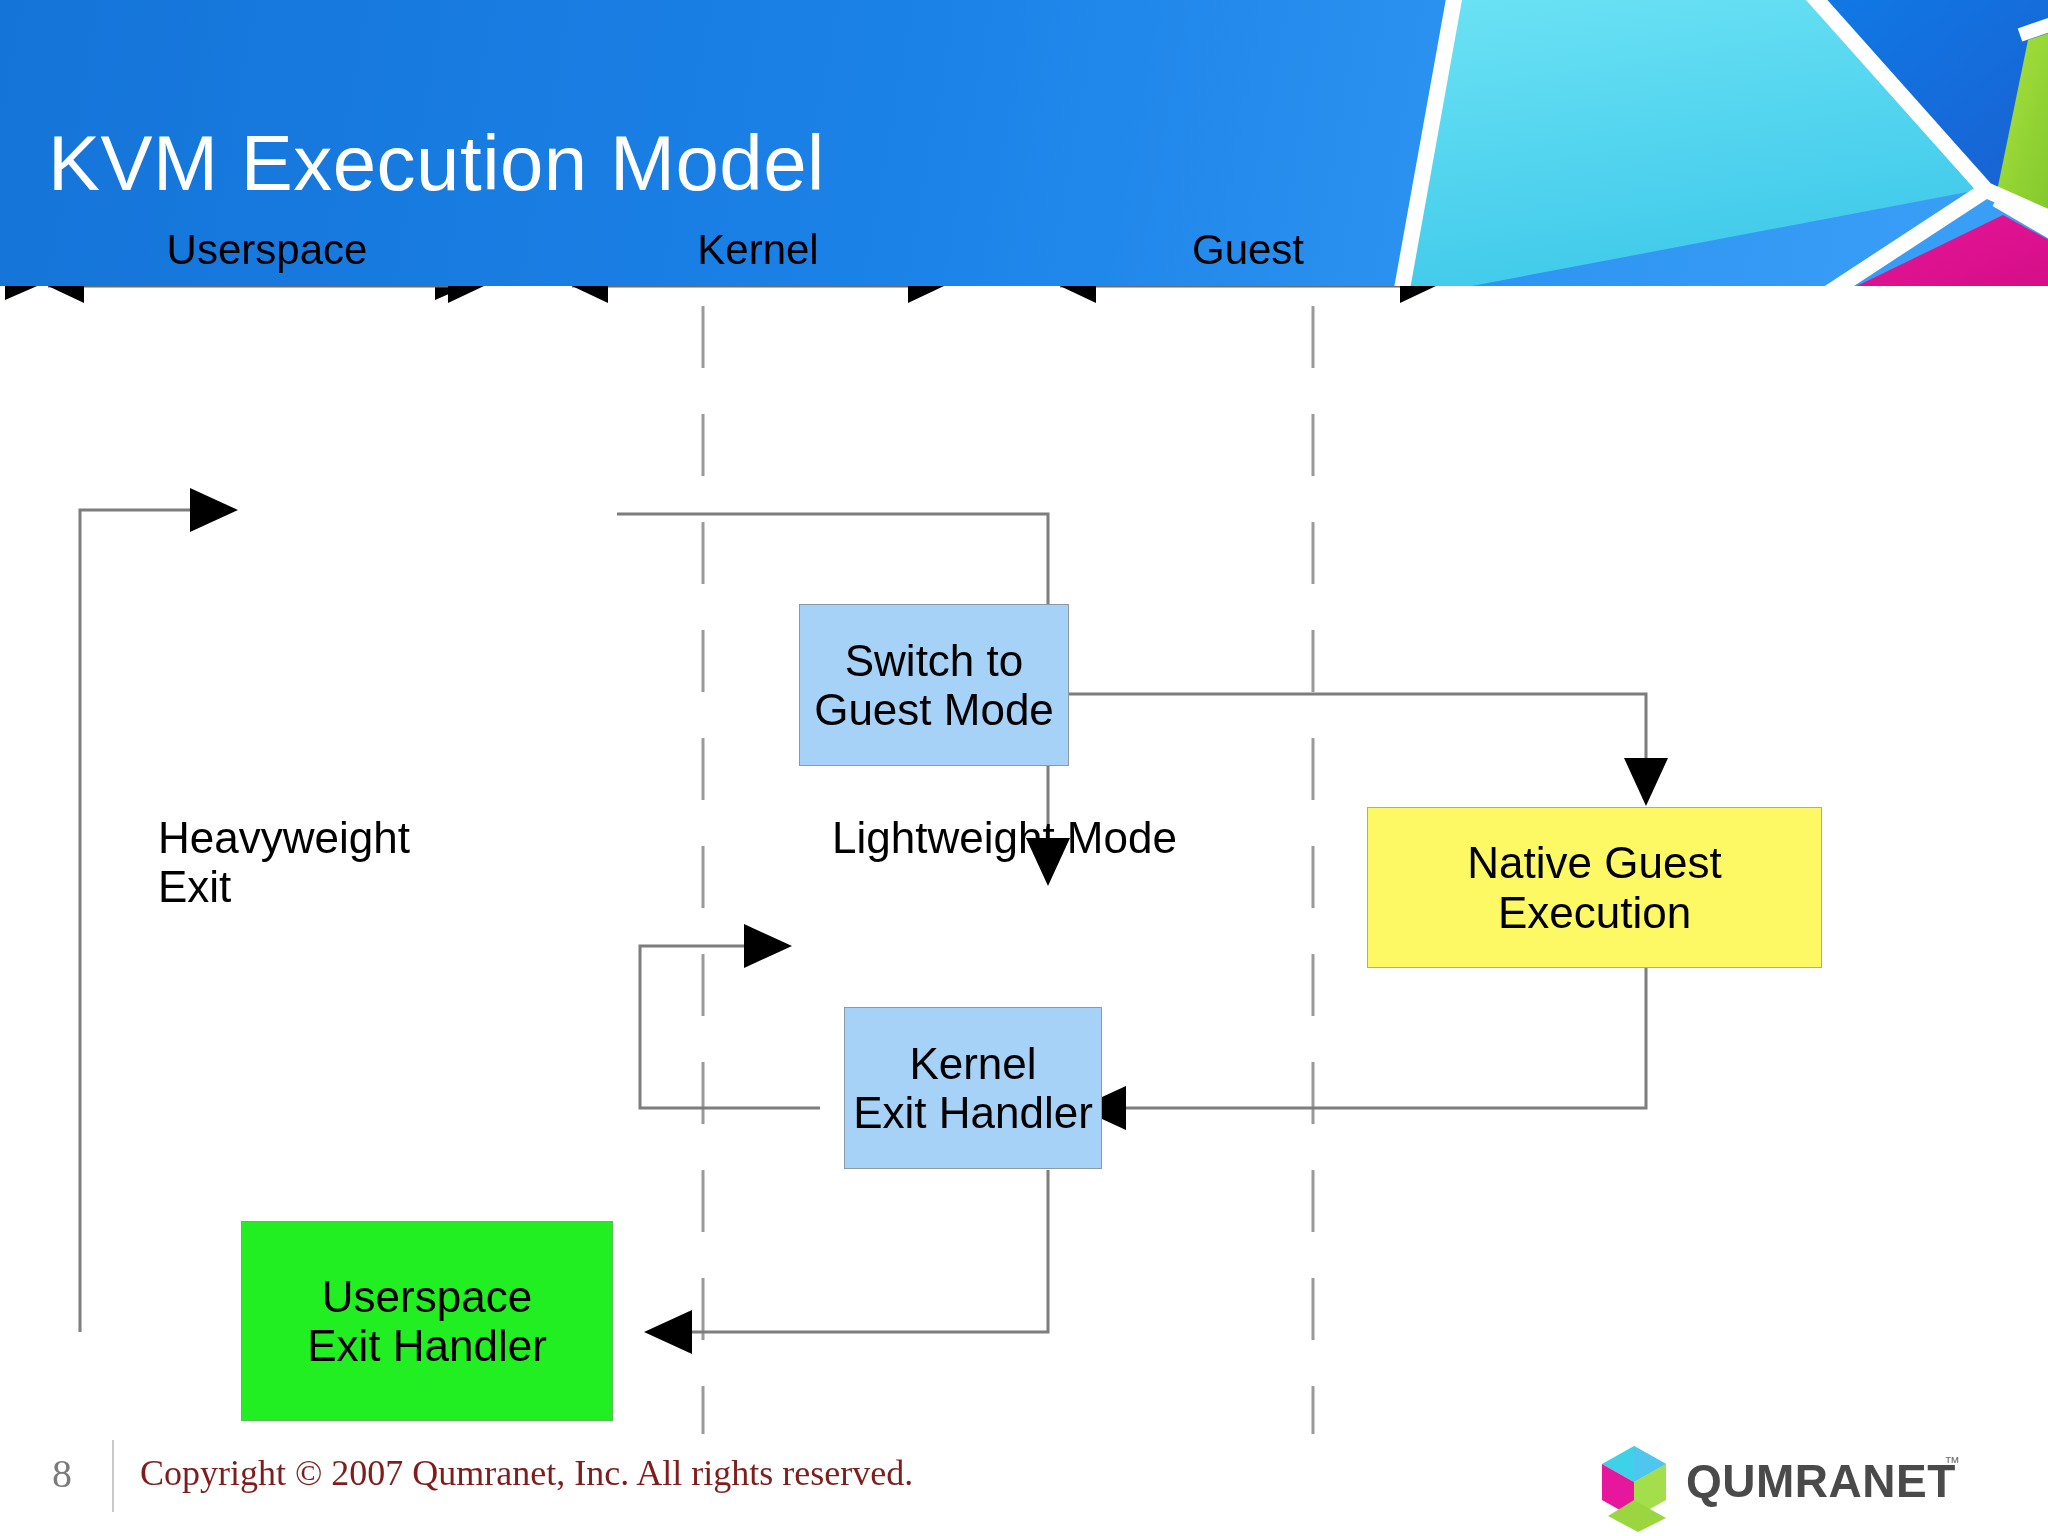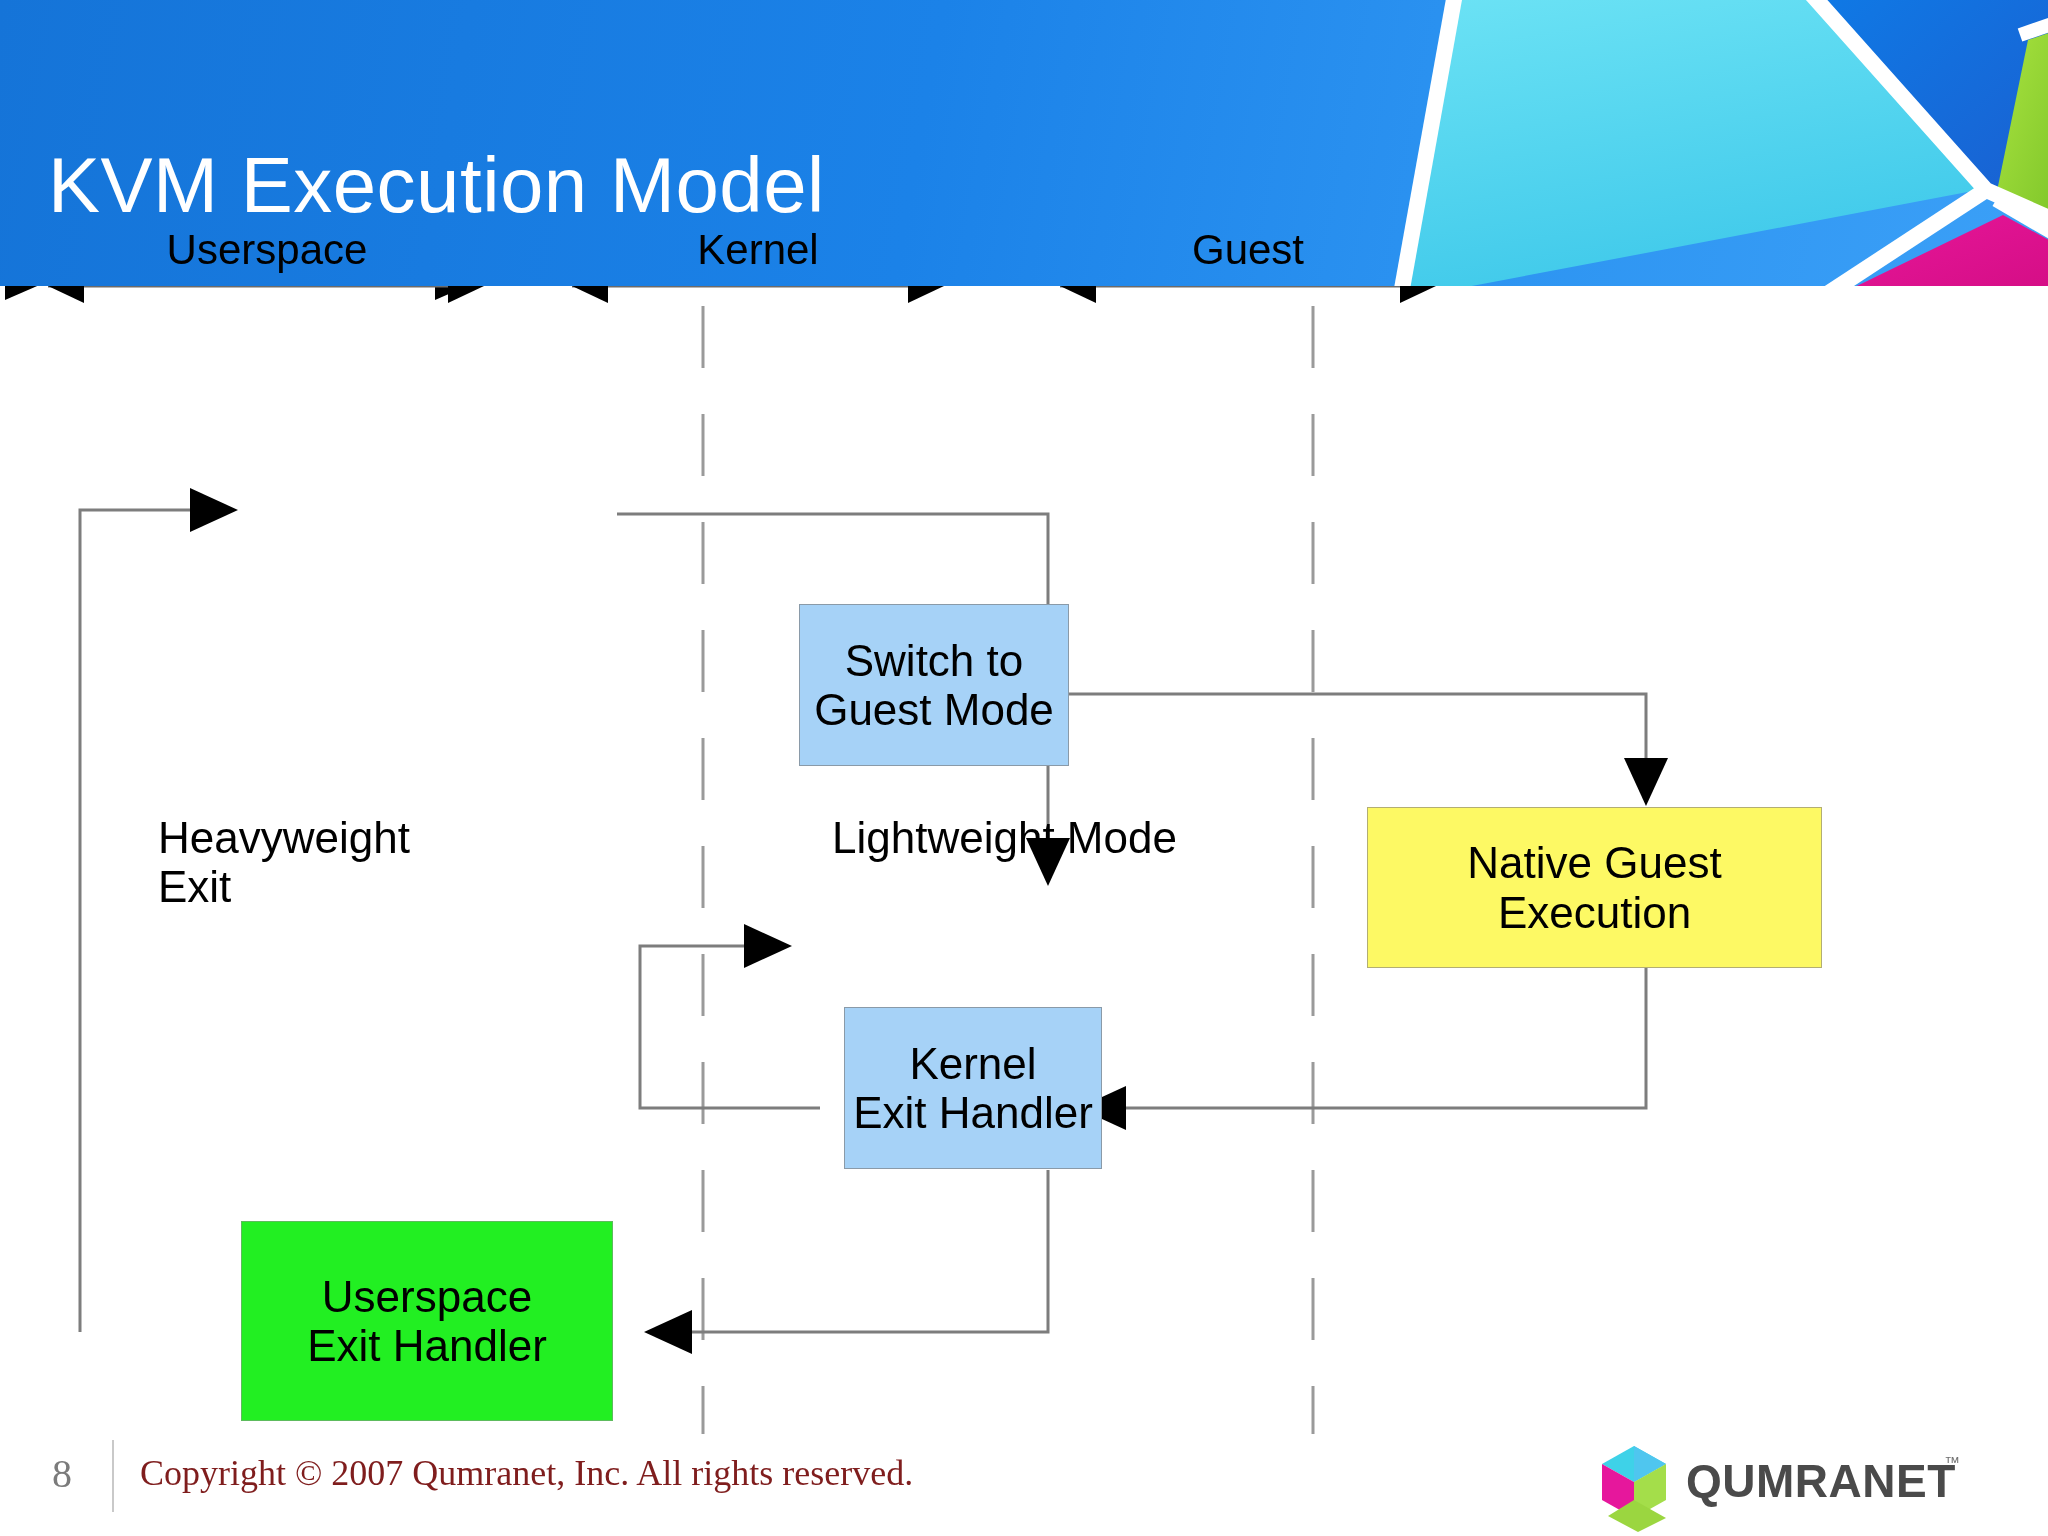--- a/index.html
+++ b/index.html
@@ -31,21 +31,20 @@
   }
   #slide-title {
     position: absolute;
     left: 48px;
     top: 118px;
     color: #ffffff;
     font-size: 78px;
     font-weight: 400;
     letter-spacing: 0.5px;
     white-space: nowrap;
-    margin-top: 22px;
   }
 
   
   #diagram {
     position: absolute;
     left: 0; top: 286px;
     width: 2048px; height: 1150px;
   }
   #wires { position: absolute; left:0; top:0; width: 2048px; height: 1150px; }
 

